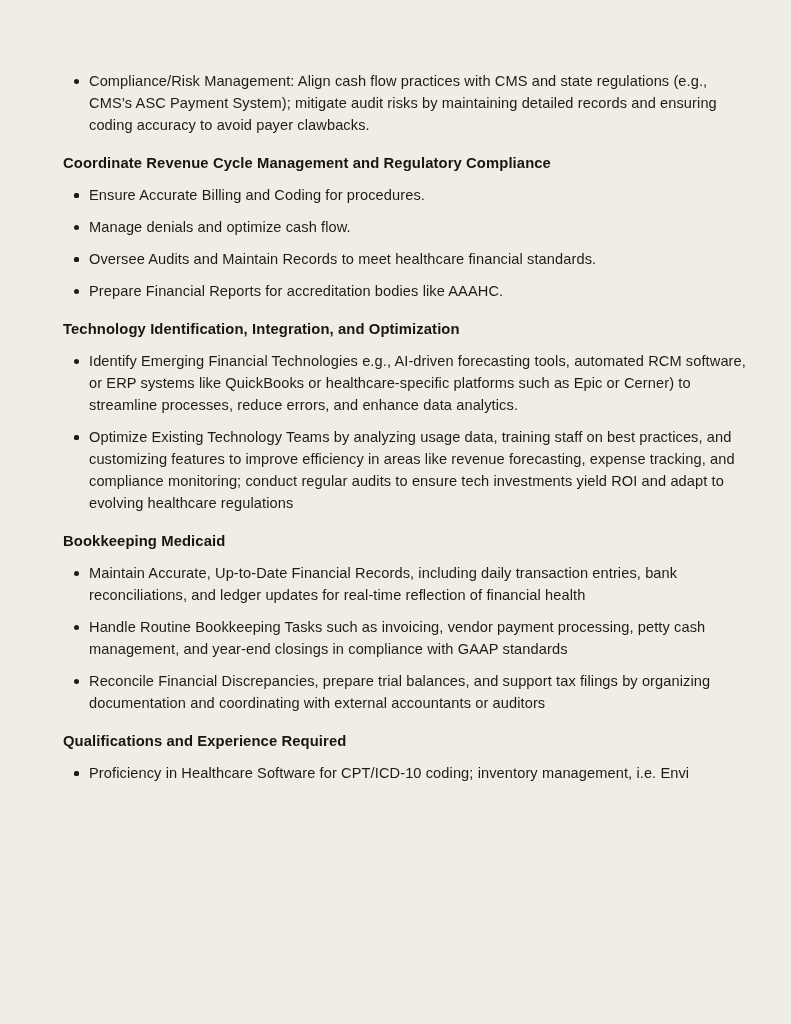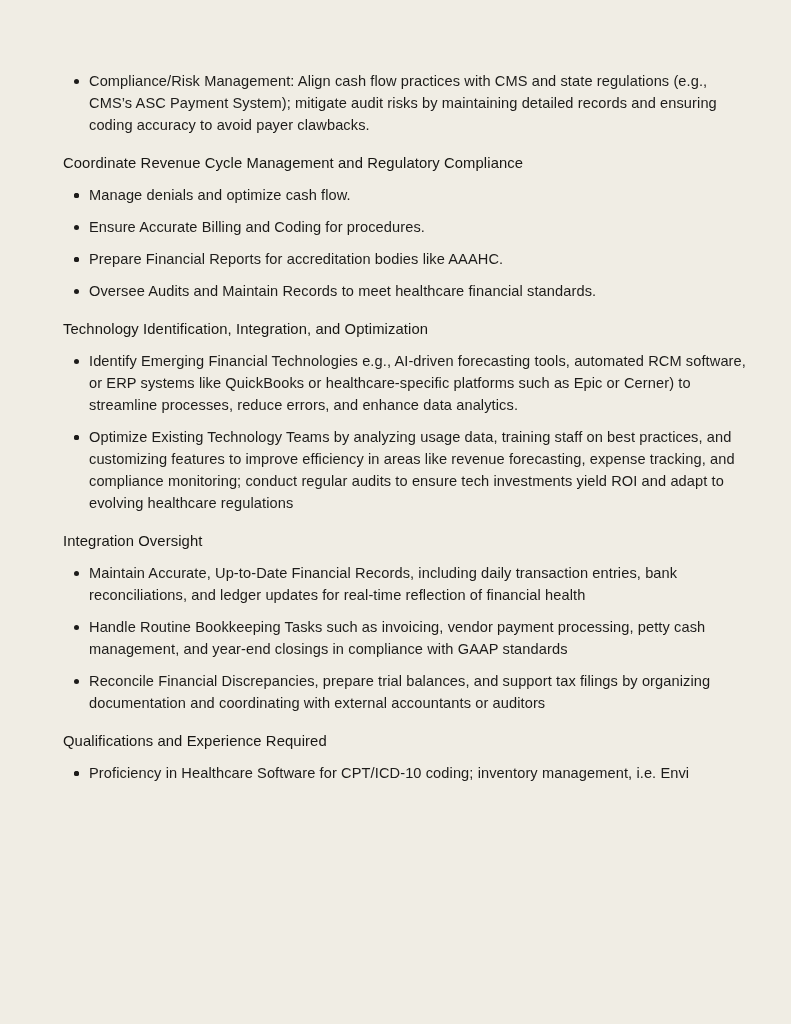--- a/index.html
+++ b/index.html
@@ -34,21 +34,21 @@
     top: 8.5px;
     width: 5px;
     height: 5px;
     border-radius: 50%;
     background: #1d1c1a;
   }
   h2.section-heading {
     margin: 16px 0 10px 0;
     font-size: 14.8px;
     line-height: 22px;
-    font-weight: normal;
+    font-weight: bold;
     color: #171613;
     letter-spacing: 0.1px;
   }
   .intro {
     margin-top: 6px;
   }
 </style>
 </head>
 <body>
 
@@ -58,52 +58,52 @@
     <span class="bullet-dot"></span>
     <span>Compliance/Risk Management: Align cash flow practices with CMS and state regulations (e.g., CMS’s ASC Payment System); mitigate audit risks by maintaining detailed records and ensuring coding accuracy to avoid payer clawbacks.</span>
   </div>
 
   <h2 class="section-heading">Coordinate Revenue Cycle Management and Regulatory Compliance</h2>
   <div class="bullet-item">
     <span class="bullet-dot"></span>
   </div>
   <div class="bullet-item">
     <span class="bullet-dot"></span>
-    <span>Manage denials and optimize cash flow.</span>
+    <span>Ensure Accurate Billing and Coding for procedures.</span>
   </div>
   <div class="bullet-item">
     <span class="bullet-dot"></span>
-    <span>Ensure Accurate Billing and Coding for procedures.</span>
+    <span>Manage denials and optimize cash flow.</span>
   </div>
   <div class="bullet-item">
     <span class="bullet-dot"></span>
   </div>
   <div class="bullet-item">
     <span class="bullet-dot"></span>
-    <span>Prepare Financial Reports for accreditation bodies like AAAHC.</span>
+    <span>Oversee Audits and Maintain Records to meet healthcare financial standards.</span>
   </div>
   <div class="bullet-item">
     <span class="bullet-dot"></span>
-    <span>Oversee Audits and Maintain Records to meet healthcare financial standards.</span>
+    <span>Prepare Financial Reports for accreditation bodies like AAAHC.</span>
   </div>
 
   <h2 class="section-heading">Technology Identification, Integration, and Optimization</h2>
   <div class="bullet-item">
     <span class="bullet-dot"></span>
     <span>Identify Emerging Financial Technologies e.g., AI-driven forecasting tools, automated RCM software, or ERP systems like QuickBooks or healthcare-specific platforms such as Epic or Cerner) to streamline processes, reduce errors, and enhance data analytics.</span>
   </div>
   <div class="bullet-item">
     <span class="bullet-dot"></span>
   </div>
   <div class="bullet-item">
     <span class="bullet-dot"></span>
     <span>Optimize Existing Technology Teams by analyzing usage data, training staff on best practices, and customizing features to improve efficiency in areas like revenue forecasting, expense tracking, and compliance monitoring; conduct regular audits to ensure tech investments yield ROI and adapt to evolving healthcare regulations</span>
   </div>
 
-  <h2 class="section-heading">Integration Oversight</h2>
+  <h2 class="section-heading">Bookkeeping Medicaid</h2>
   <div class="bullet-item">
     <span class="bullet-dot"></span>
     <span>Maintain Accurate, Up-to-Date Financial Records, including daily transaction entries, bank reconciliations, and ledger updates for real-time reflection of financial health</span>
   </div>
   <div class="bullet-item">
     <span class="bullet-dot"></span>
     <span>Handle Routine Bookkeeping Tasks such as invoicing, vendor payment processing, petty cash management, and year-end closings in compliance with GAAP standards</span>
   </div>
   <div class="bullet-item">
     <span class="bullet-dot"></span>

